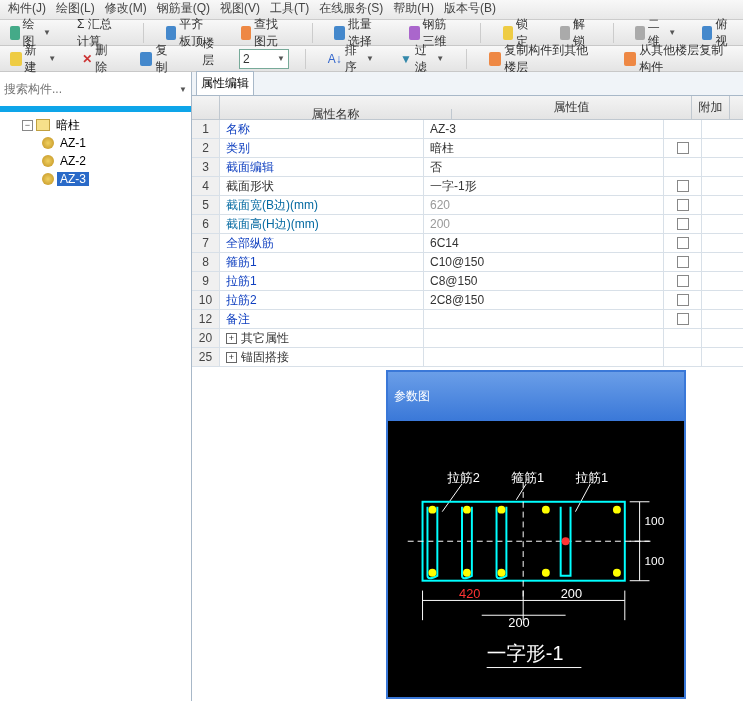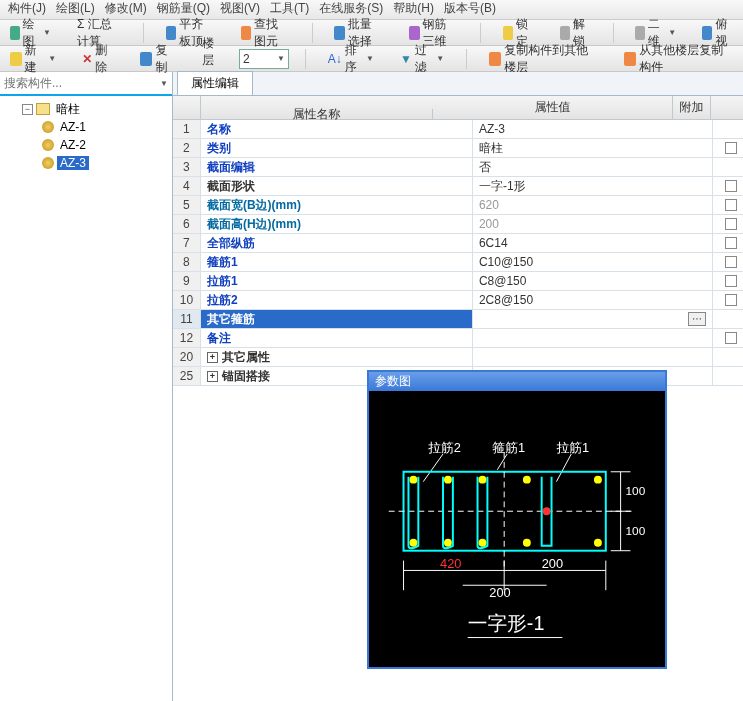--- a/index.html
+++ b/index.html
@@ -10,61 +10,61 @@
 
 .toolbar1, .toolbar2 { height: 26px; background: linear-gradient(#f8f8f8,#e4e4e4); border-bottom: 1px solid #c8c8c8; display: flex; align-items: center; padding: 0 4px; gap: 14px; color: #333; }
 .tbtn { display: inline-flex; align-items: center; gap: 3px; padding: 2px 5px; border: 1px solid transparent; border-radius: 2px; cursor: default; }
 .tico { width: 14px; height: 14px; display: inline-block; }
 .sep { width: 1px; height: 20px; background: #ccc; margin: 0 2px; }
 .drop2 { font-size: 8px; color: #555; margin-left: 1px; }
 .floor-sel { width: 56px; height: 20px; border: 1px solid #7a9; background: #fff; padding: 0 3px; display: inline-flex; align-items: center; justify-content: space-between; }
 
 .main { display: flex; height: calc(701px - 20px - 26px - 26px); }
 .left { width: 192px; border-right: 1px solid #a8b8c8; display: flex; flex-direction: column; }
-.search { height: 24px; border-bottom: 2px solid #0ea5e9; display: flex; align-items: center; padding: 0 4px; color: #888; }
+.search { height: 40px; border-bottom: 6px solid #0ea5e9; display: flex; align-items: center; padding: 0 4px; color: #888; }
 .search input { flex: 1; border: none; outline: none; font-size: 12px; }
 .tree { flex: 1; padding: 4px 2px; }
 .tree-row { display: flex; align-items: center; height: 18px; padding-left: 4px; gap: 3px; }
 .tree-row.l1 { padding-left: 20px; }
 .tree-row.l2 { padding-left: 40px; }
 .expand { width: 11px; height: 11px; border: 1px solid #888; font-size: 9px; line-height: 9px; text-align: center; color: #555; background: #fff; }
 .folder { width: 14px; height: 12px; background: #f6e08a; border: 1px solid #c0a040; }
 .gear { width: 12px; height: 12px; border-radius: 50%; background: radial-gradient(#f0d060,#c09020); }
 .tree-label { padding: 0 3px; }
 .tree-label.sel { background: #2a6ac8; color: #fff; }
 
 .right { flex: 1; display: flex; flex-direction: column; background: #fff; position: relative; }
 .tabstrip { height: 24px; display: flex; align-items: flex-end; padding: 2px 4px 0; border-bottom: 1px solid #a8b8c8; background: #f0f4f8; }
-.tab { padding: 3px 13px; border: 1px solid #a8b8c8; border-bottom: none; background: #fff; font-size: 12px; }
+.tab { padding: 3px 4px; border: 1px solid #a8b8c8; border-bottom: none; background: #fff; font-size: 12px; }
 
 .grid { flex: 1; overflow: hidden; }
 .ghead { display: flex; height: 24px; background: linear-gradient(#f4f4f4,#e4e4e4); border-bottom: 1px solid #c0c8d0; }
 .gh { border-right: 1px solid #c0c8d0; display: flex; align-items: center; justify-content: center; color: #333; }
 .gh.rn { width: 28px; }
 .gh.name { width: 232px; margin-top: 13px; }
 .gh.val { width: 240px; }
 .gh.extra { width: 38px; }
 
 .grow { display: flex; height: 19px; border-bottom: 1px solid #d8e0e8; }
 .gc { border-right: 1px solid #d8e0e8; display: flex; align-items: center; padding: 0 6px; }
 .gc.rn { width: 28px; justify-content: center; background: #f0f0f0; color: #444; padding: 0; }
-.gc.name { width: 272px; color: #1040c0; font-weight: bold; }
+.gc.name { width: 204px; color: #1040c0; }
 .gc.name.black { color: #333; }
 .gc.name.gray { color: #0369a1; }
 .gc.val { width: 240px; color: #333; }
 .gc.val.gray { color: #999; }
 .gc.extra { width: 38px; justify-content: center; }
 .chk { width: 12px; height: 12px; border: 1px solid #888; background: #fff; }
 .grow.sel .gc.name { background: #2a6ac8; color: #fff; }
 .grow.sel .gc.rn { background: #e0e8f0; }
 .ellips { width: 18px; height: 14px; border: 1px solid #888; background: #f0f0f0; font-size: 10px; text-align: center; line-height: 12px; margin-left: auto; }
 .plus { width: 11px; height: 11px; border: 1px solid #666; font-size: 9px; line-height: 9px; text-align: center; margin-right: 4px; }
 
 .diagram { position: absolute; left: 194px; top: 298px; width: 300px; border: 2px solid #3a78d8; background: #000; }
-.diagram-title { background: linear-gradient(#6a9ee8,#3a78d8); color: #fff; padding: 1px 6px; font-size: 12px; }
+.diagram-title { background: linear-gradient(#6a9ee8,#3a78d8); color: #fff; padding: 16px 6px; font-size: 12px; }
 .diagram-body { height: 276px; position: relative; }
 .diagram-body svg { width: 100%; height: 100%; }
 
 .ico-green { background: #4a8; border-radius: 2px; }
 .ico-blue { background: #48c; border-radius: 2px; }
 .ico-orange { background: #e84; border-radius: 2px; }
 .ico-purple { background: #a6c; border-radius: 2px; }
 .ico-gray { background: #aaa; border-radius: 2px; }
 .ico-yellow { background: #ec4; border-radius: 2px; }
 </style>
@@ -279,28 +279,20 @@
               <span class="chk"></span>
             </div>
           </div>
           <div class="grow">
             <div class="gc rn">10</div>
             <div class="gc name">拉筋2</div>
             <div class="gc val">2C8@150</div>
             <div class="gc extra">
               <span class="chk"></span>
             </div>
-          </div>
-          <div class="grow sel">
-            <div class="gc rn">11</div>
-            <div class="gc name">其它箍筋</div>
-            <div class="gc val">
-              <span class="ellips">⋯</span>
-            </div>
-            <div class="gc extra"></div>
           </div>
           <div class="grow">
             <div class="gc rn">12</div>
             <div class="gc name">备注</div>
             <div class="gc val"></div>
             <div class="gc extra">
               <span class="chk"></span>
             </div>
           </div>
           <div class="grow">

